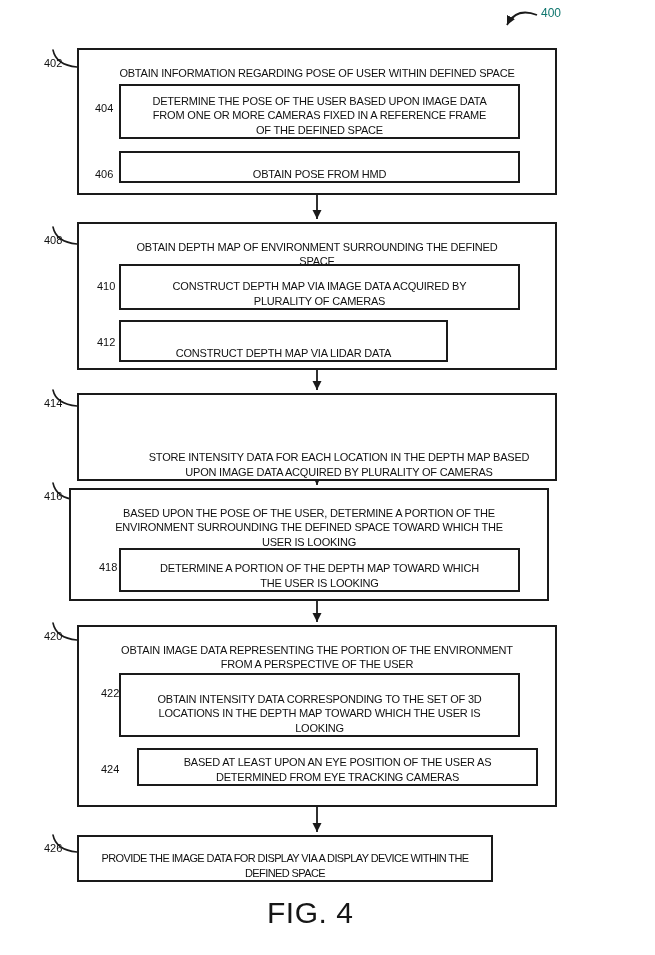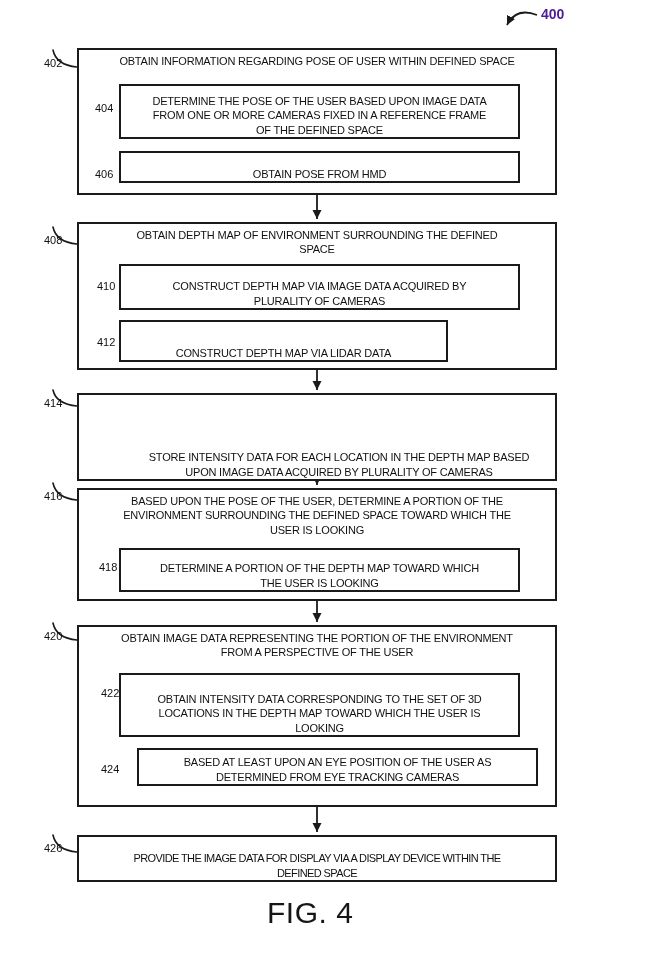--- a/index.html
+++ b/index.html
@@ -24,38 +24,37 @@
     line-height:14.3px;
     letter-spacing:-0.2px;
     text-align:center;
     white-space:pre-line;
     color:#111111;
     padding:0 4px;
     width:100%;
     box-sizing:border-box;
   }
   .head{display:block;}
-  .head .box-text{padding-top:4px;}
+  .head .box-text{padding-top:16px;}
   .centered{display:flex;align-items:flex-end;justify-content:center;}
   .tight .box-text{letter-spacing:-0.6px;}
   .stepnum{
     position:absolute;
     font-size:11px;
     font-weight:400;
     color:#111111;
     z-index:3;
     margin-top:24px;
   }
   .refnum{
     position:absolute;
     left:541px;top:6px;
-    font-size:14px;
-    color:#4c1d95;
+    font-size:12px;
+    color:#0f766e;
     z-index:3;
-    font-weight:bold;
   }
   .caption{
     position:absolute;
     left:267px;top:896px;
     font-size:30px;
     letter-spacing:0.5px;
     color:#161616;
     z-index:3;
   }
 </style>
@@ -126,21 +125,21 @@
     <div class="box-text">CONSTRUCT DEPTH MAP VIA LIDAR DATA</div>
   </div>
 
   <div class="stepnum" style="left:44px;top:373px;">414</div>
   <div class="box centered" style="left:77px;top:393px;width:480px;height:88px;padding-left:44px;">
     <div class="box-text">STORE INTENSITY DATA FOR EACH LOCATION IN THE DEPTH MAP BASED
 UPON IMAGE DATA ACQUIRED BY PLURALITY OF CAMERAS</div>
   </div>
 
   <div class="stepnum" style="left:44px;top:466px;">416</div>
-  <div class="box head" style="left:77px;top:488px;width:480px;height:113px;">
+  <div class="box head" style="left:69px;top:488px;width:480px;height:113px;">
     <div class="box-text">BASED UPON THE POSE OF THE USER, DETERMINE A PORTION OF THE
 ENVIRONMENT SURROUNDING THE DEFINED SPACE TOWARD WHICH THE
 USER IS LOOKING</div>
   </div>
   <div class="stepnum" style="left:99px;top:537px;">418</div>
   <div class="box centered" style="left:119px;top:548px;width:401px;height:44px;">
     <div class="box-text">DETERMINE A PORTION OF THE DEPTH MAP TOWARD WHICH
 THE USER IS LOOKING</div>
   </div>
 
@@ -155,20 +154,20 @@
 LOCATIONS IN THE DEPTH MAP TOWARD WHICH THE USER IS
 LOOKING</div>
   </div>
   <div class="stepnum" style="left:101px;top:739px;">424</div>
   <div class="box centered" style="left:119px;top:748px;width:401px;height:38px;margin-left:18px;">
     <div class="box-text">BASED AT LEAST UPON AN EYE POSITION OF THE USER AS
 DETERMINED FROM EYE TRACKING CAMERAS</div>
   </div>
 
   <div class="stepnum" style="left:44px;top:818px;">426</div>
-  <div class="box centered tight" style="left:77px;top:835px;width:480px;height:47px;">
+  <div class="box centered tight" style="left:77px;top:835px;width:416px;height:47px;">
     <div class="box-text">PROVIDE THE IMAGE DATA FOR DISPLAY VIA A DISPLAY DEVICE WITHIN THE
 DEFINED SPACE</div>
   </div>
 
   <div class="caption">FIG. 4</div>
 
 </div>
 
 </body></html>

